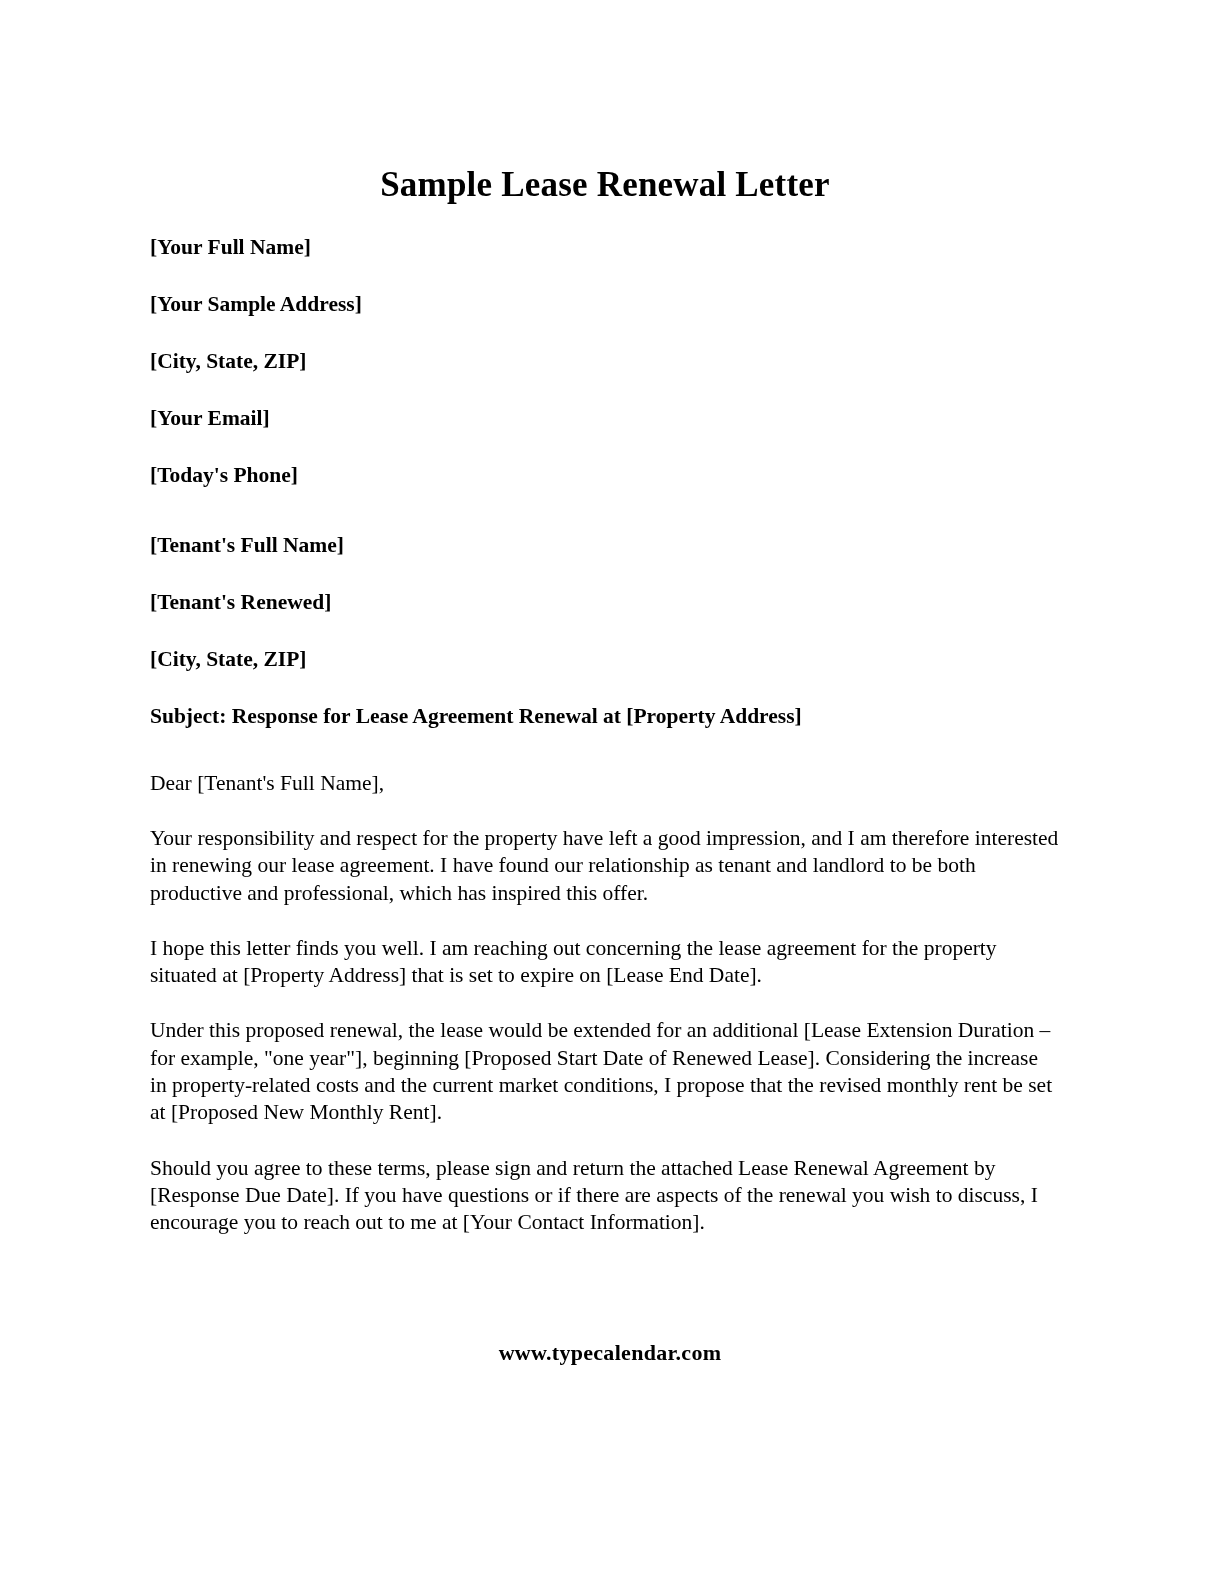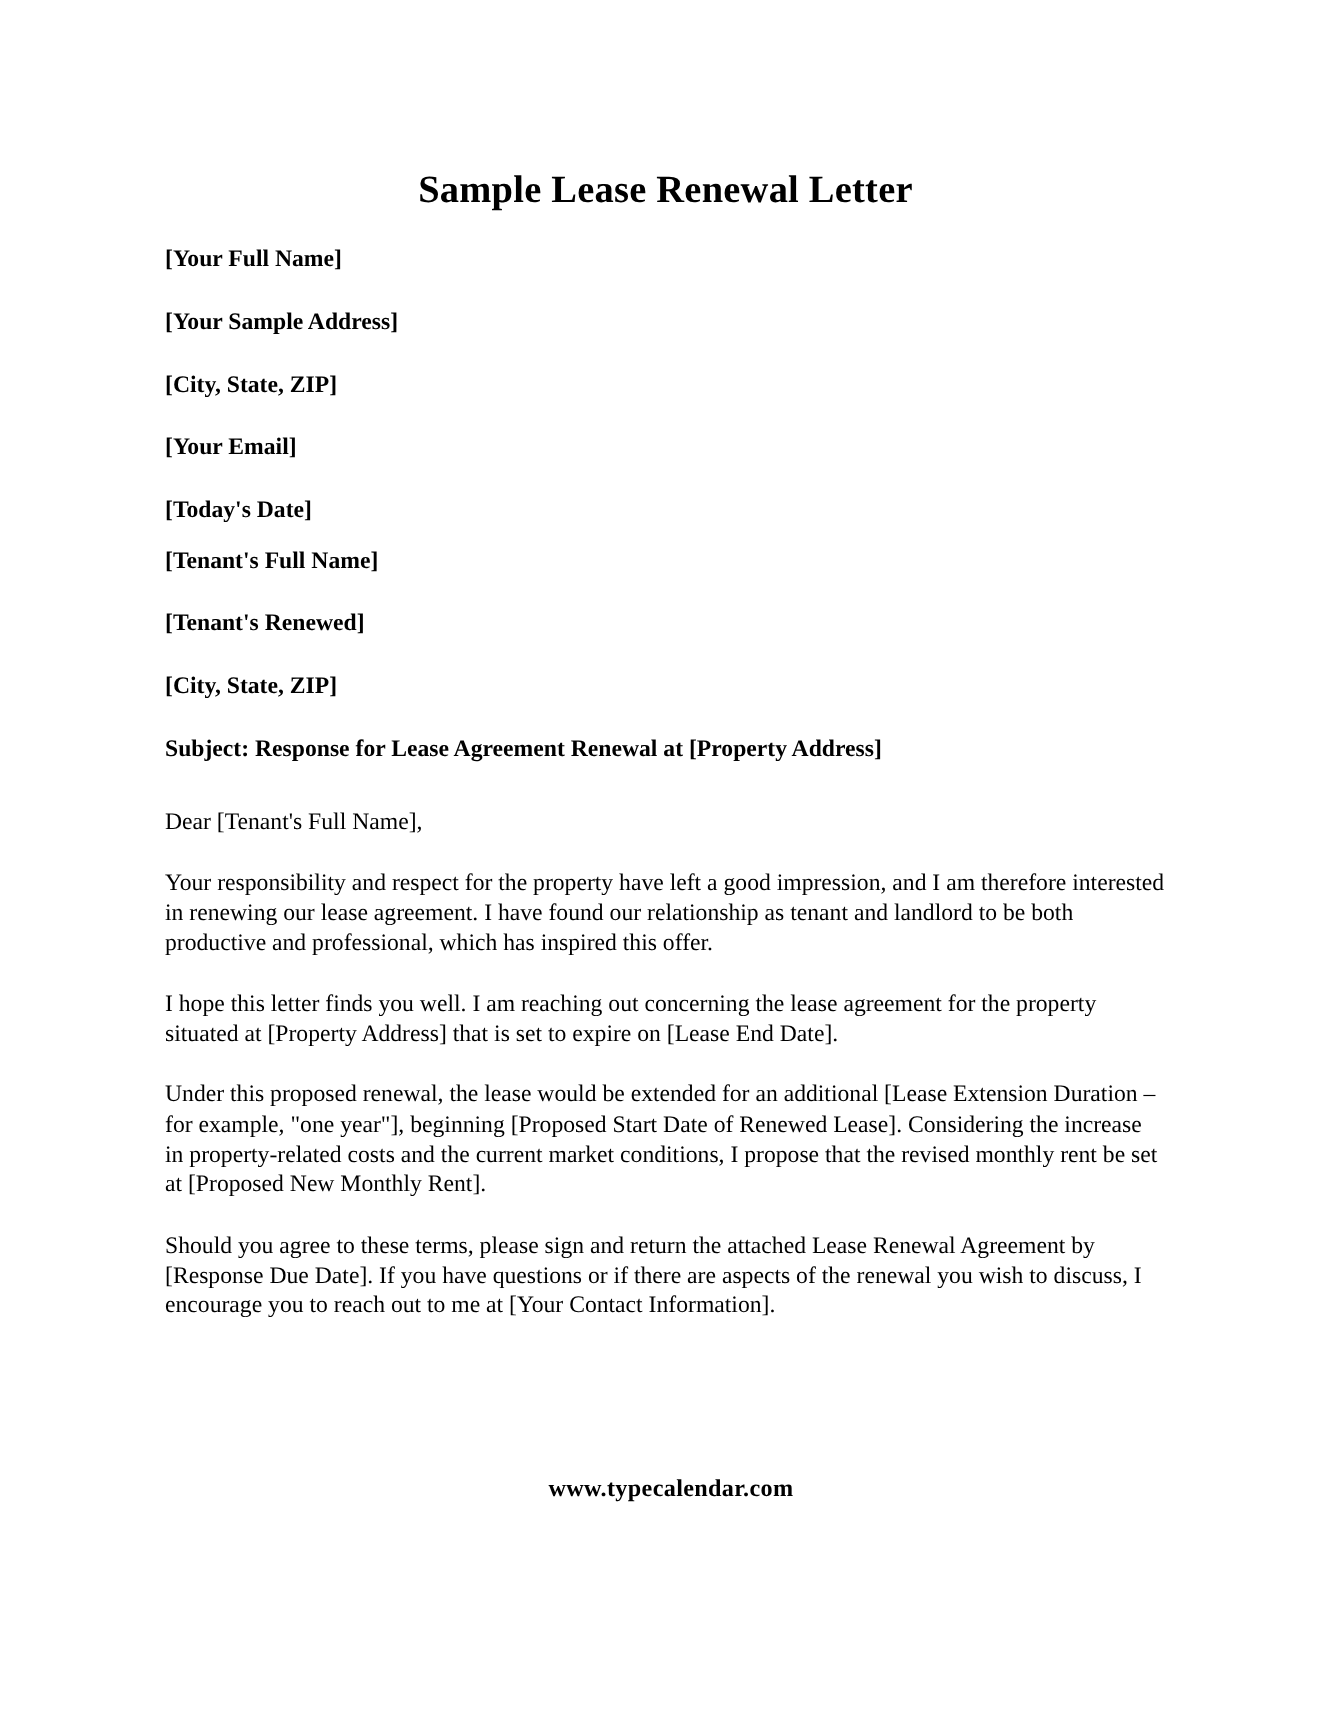--- a/index.html
+++ b/index.html
@@ -28,21 +28,21 @@
     top: 0;
     width: 910px;
   }
 
   
   .doc-title {
     font-size: 35px;
     font-weight: bold;
     text-align: center;
     line-height: 1.2;
-    margin: 0;
+    margin: 12px;
     padding-top: 152px;
     letter-spacing: 0.2px;
   }
 
   
   .addr-block {
     margin-top: 28px;
   }
   .addr-line {
     font-size: 21.5px;
@@ -97,24 +97,24 @@
 
   <div class="content">
 
     <h1 class="doc-title">Sample Lease Renewal Letter</h1>
 
     <div class="addr-block">
       <p class="addr-line">[Your Full Name]</p>
       <p class="addr-line">[Your Sample Address]</p>
       <p class="addr-line">[City, State, ZIP]</p>
       <p class="addr-line">[Your Email]</p>
-      <p class="addr-line">[Today's Date]</p>
+      <p class="addr-line">[Today's Phone]</p>
     </div>
 
-    <div class="addr-block" style="margin-top:20px;">
+    <div class="addr-block" style="margin-top:44px;">
       <p class="addr-line">[Tenant's Full Name]</p>
       <p class="addr-line">[Tenant's Renewed]</p>
       <p class="addr-line">[City, State, ZIP]</p>
     </div>
 
     <p class="subject-line">Subject: Response for Lease Agreement Renewal at [Property Address]</p>
 
     <p class="salutation">Dear [Tenant's Full Name],</p>
 
     <p class="body-para">Your responsibility and respect for the property have left a good impression, and I am therefore interested in renewing our lease agreement. I have found our relationship as tenant and landlord to be both productive and professional, which has inspired this offer.</p>

